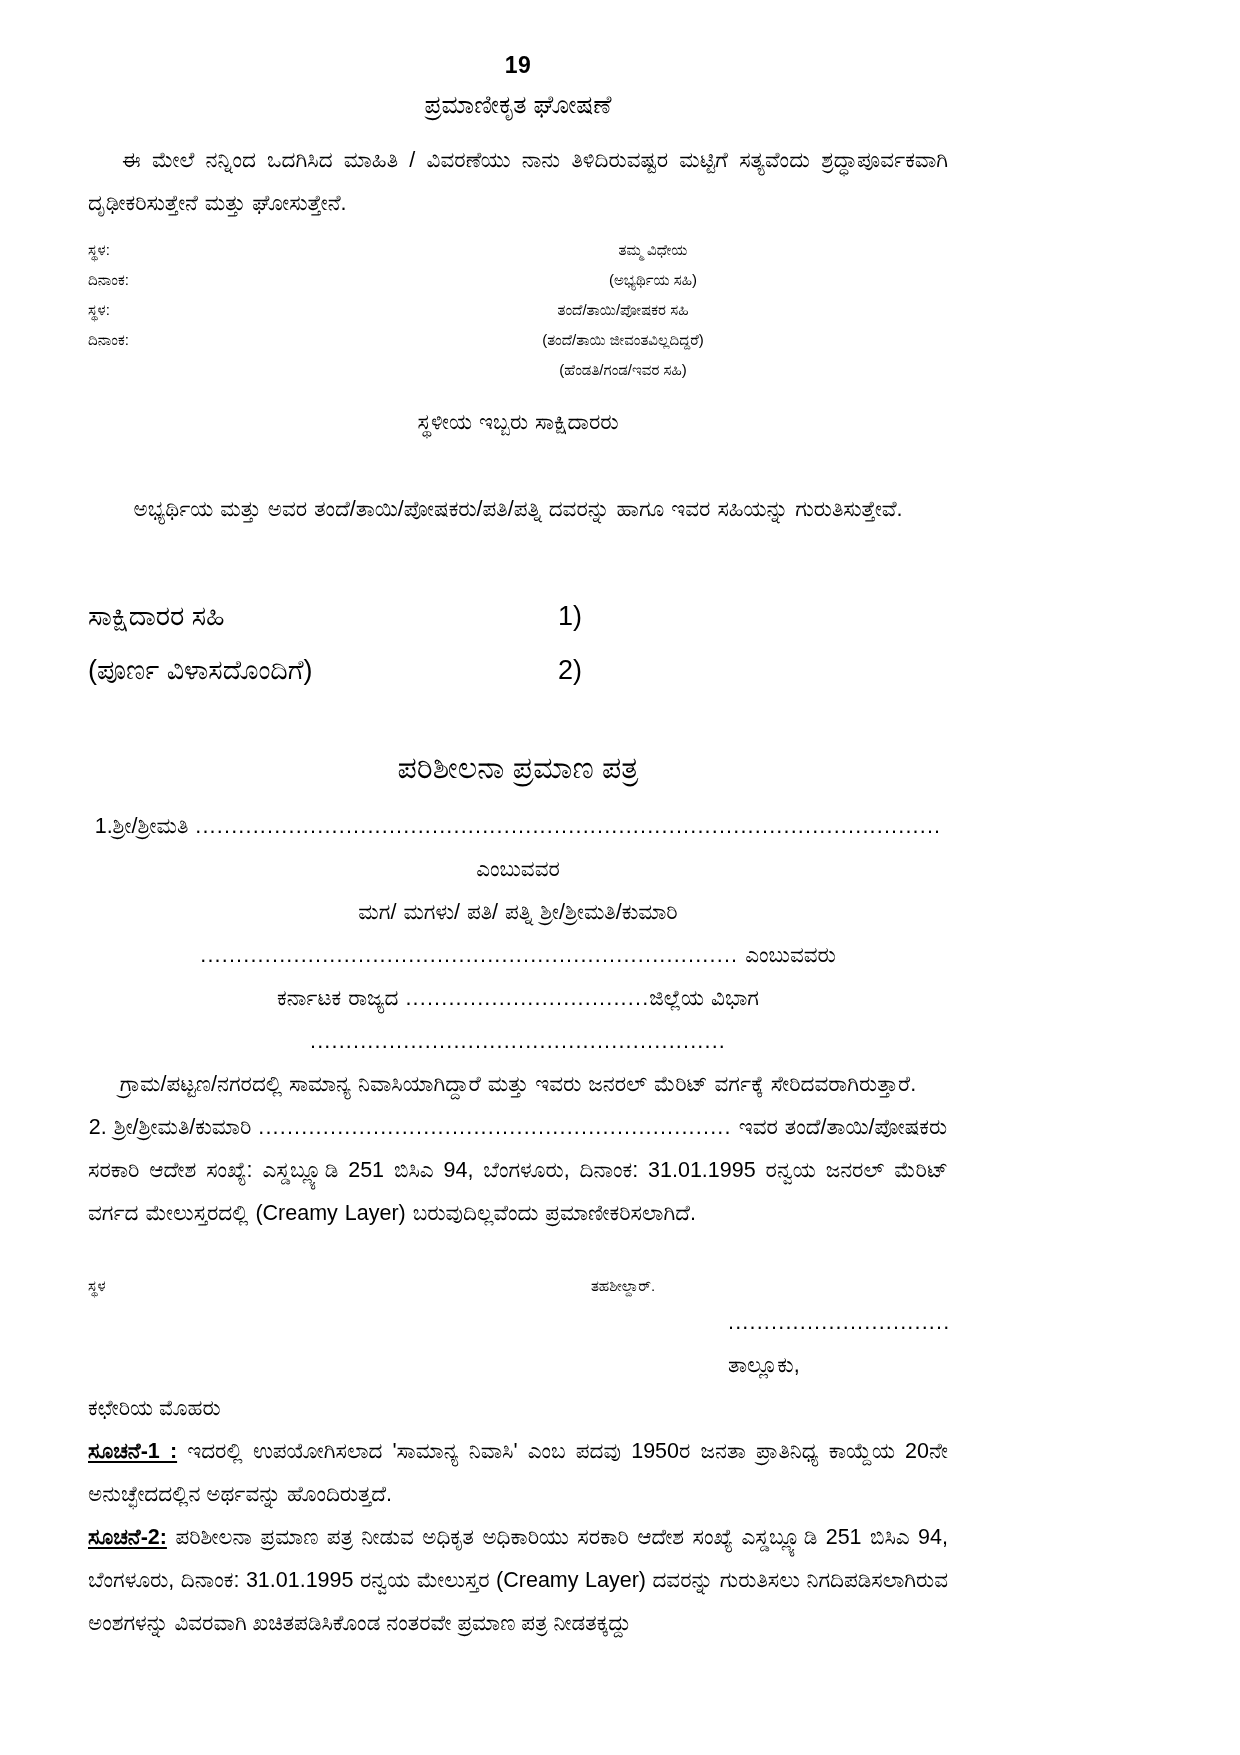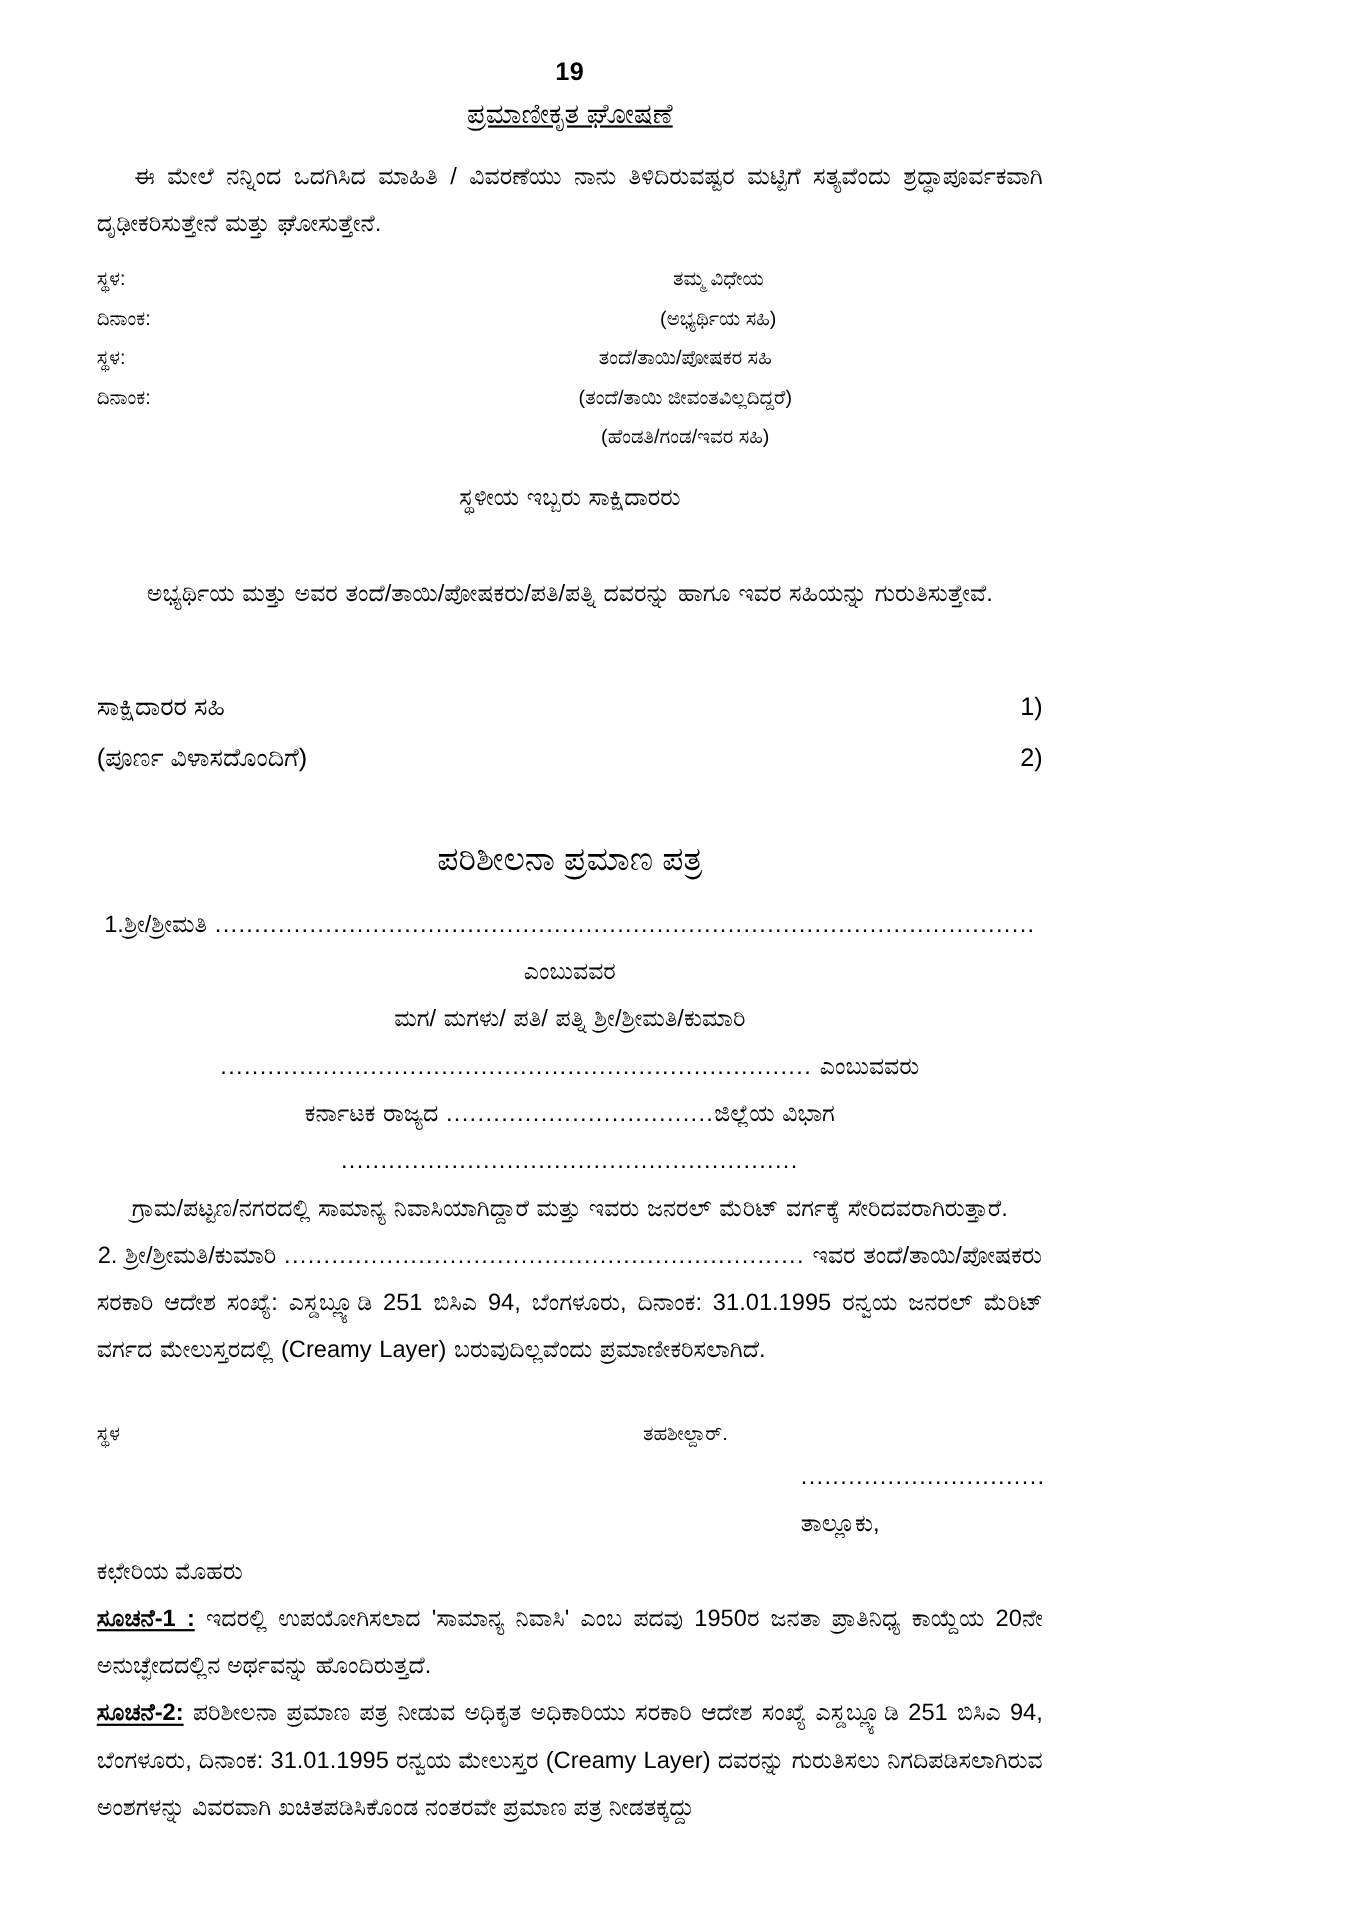--- a/index.html
+++ b/index.html
@@ -27,21 +27,20 @@
     letter-spacing: 0.5px;
     margin: 0 0 8px 0;
     line-height: 1.2;
   }
   .doc-title {
     text-align: center;
     font-size: 25px;
     font-weight: normal;
     margin: 0 0 18px 0;
     line-height: 1.35;
-    text-decoration: underline;
   }
   .section-title {
     text-align: center;
     font-size: 30px;
     font-weight: normal;
     margin: 0;
     line-height: 1.4;
   }
   .para {
     font-size: 21.5px;
@@ -53,42 +52,41 @@
   .para.indent {
     text-indent: 34px;
   }
   .para.justify {
     text-align: justify;
     text-justify: inter-word;
   }
   .row {
     display: flex;
     align-items: flex-end;
-    font-size: 18px;
+    font-size: 15px;
     line-height: 2.0;
   }
   .row .left {
     flex: 0 0 auto;
     min-width: 300px;
   }
   .row .right-pad {
     flex: 1 1 auto;
     text-align: center;
     padding-right: 30px;
   }
   .row .right-pad2 {
     flex: 1 1 auto;
     text-align: center;
     padding-right: 90px;
   }
   .witness-row {
     display: flex;
-    font-size: 23px;
-    line-height: 2.0;
-    justify-content: space-between;
+    font-size: 27px;
+    line-height: 2.0;
   }
   .witness-row .wlabel {
     flex: 0 0 470px;
   }
   .witness-row .wnum {
     flex: 0 0 auto;
   }
   .spacer-10 { height: 10px; }
   .spacer-16 { height: 16px; }
   .spacer-36 { height: 36px; }

